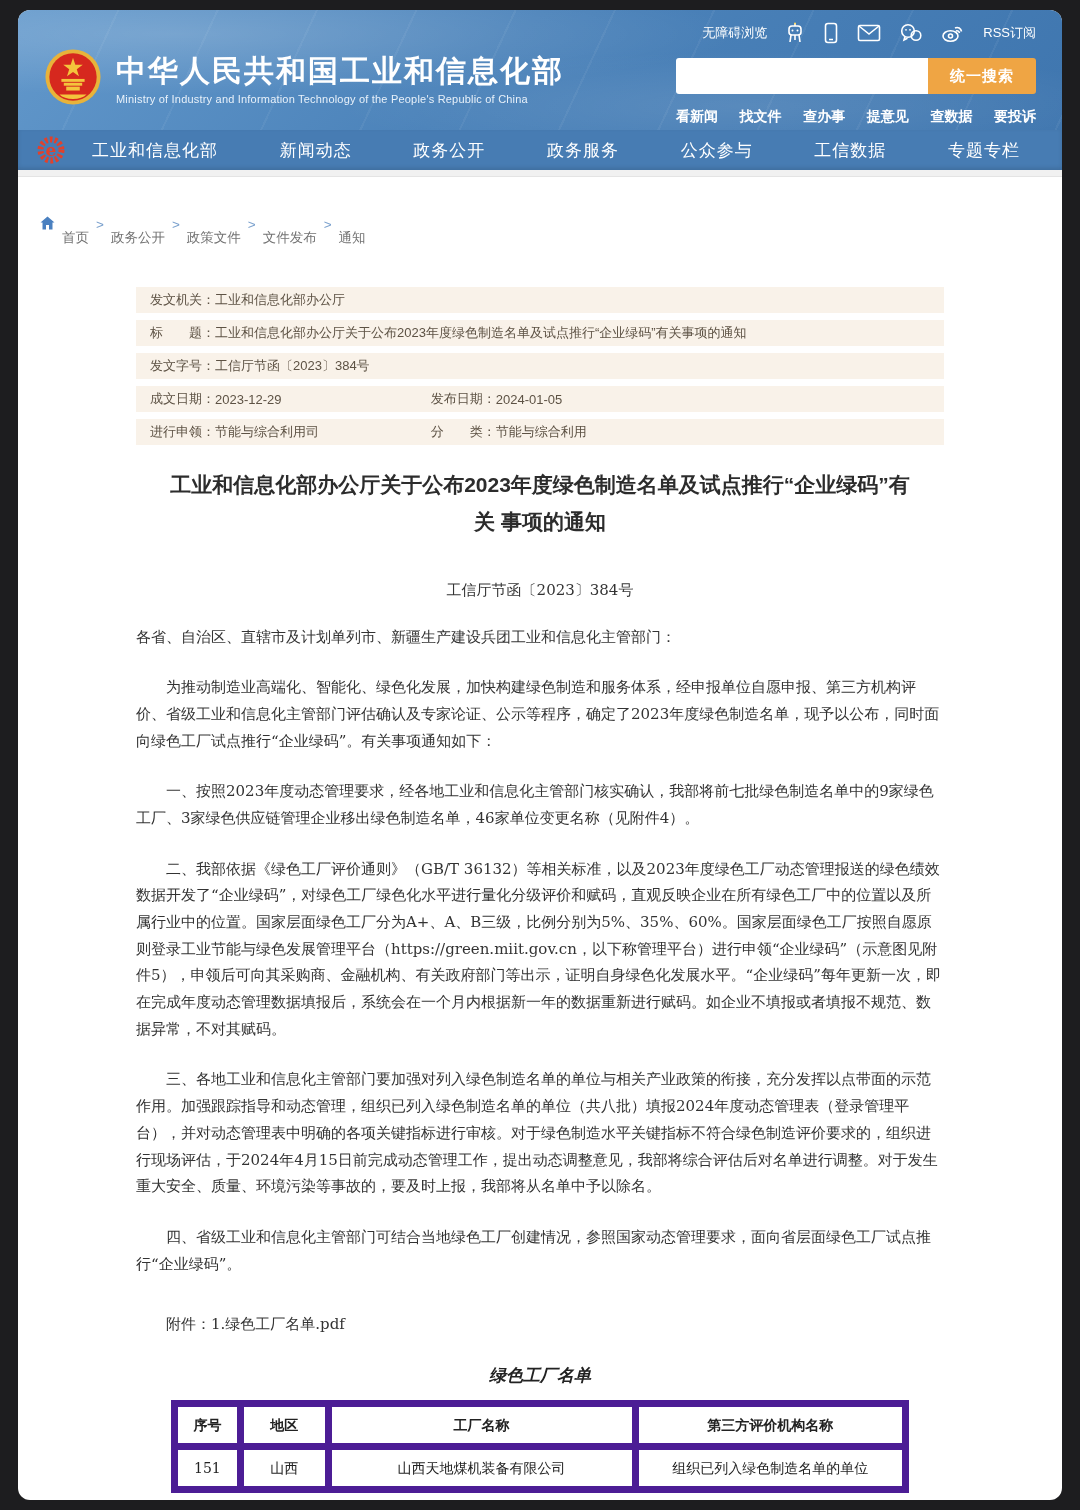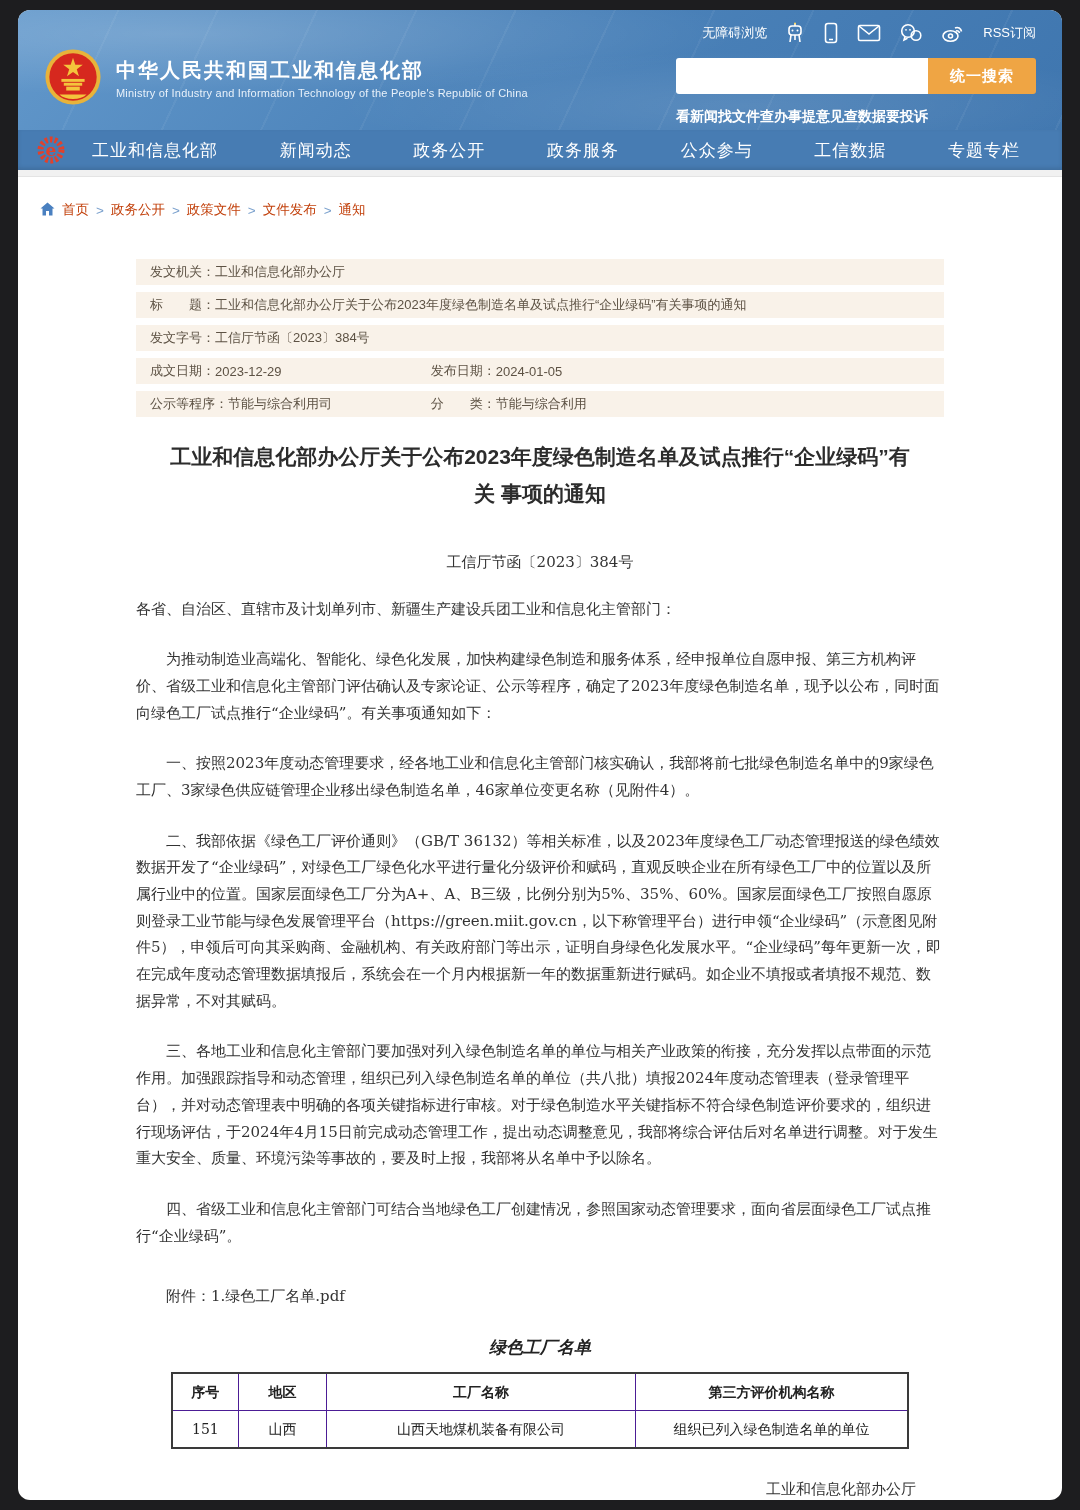--- a/index.html
+++ b/index.html
@@ -24,53 +24,53 @@
       linear-gradient(135deg,#6298cb 0%, #4c83ba 45%, #3f76af 100%);
   }
   .topbar{
     position:absolute;top:12px;right:26px;
     display:flex;align-items:center;gap:18px;
     color:#fff;font-size:13px;
   }
   .topbar .tool{display:flex;align-items:center;gap:4px;cursor:pointer;}
   .topbar svg{display:block;}
   .brand{position:absolute;left:26px;top:38px;display:flex;align-items:center;gap:14px;}
-  .brand-name{color:#fff;font-size:20px;font-weight:bold;letter-spacing:2px;line-height:1.1;}
+  .brand-name{color:#fff;font-size:30px;font-weight:bold;letter-spacing:2px;line-height:1.1;}
   .brand-en{color:#e8f1fa;font-size:11px;margin-top:6px;letter-spacing:0.2px;}
   .search-zone{position:absolute;right:26px;top:48px;width:360px;}
   .search-row{display:flex;height:36px;}
   .search-input{
     flex:1;border:none;outline:none;background:#fff;
     border-radius:3px 0 0 3px;padding:0 10px;font-size:14px;
   }
   .search-btn{
     width:108px;border:none;background:#efa544;color:#fff;
     font-size:15px;font-weight:bold;border-radius:0 3px 3px 0;cursor:pointer;
     letter-spacing:1px;
   }
-  .quick-links{display:flex;margin-top:14px;}
+  .quick-links{display:flex;justify-content:space-between;margin-top:14px;}
   .quick-links a{color:#fff;font-size:14px;font-weight:bold;text-decoration:none;cursor:pointer;}
   
   .navbar{
     height:40px;background:rgba(42,86,133,0.35);
     background-color:#477cb3;
     display:flex;align-items:center;
     padding:0 18px;
     box-shadow:inset 0 -2px 4px rgba(0,0,0,0.12);
   }
   .nav-logo{width:30px;height:30px;margin-right:26px;flex:0 0 auto;}
   .nav-items{flex:1;display:flex;justify-content:space-between;padding-right:24px;}
   .nav-item{color:#ffffff;font-size:17px;cursor:pointer;letter-spacing:1px;}
   .nav-strip{height:6px;background:#f1f1f1;border-bottom:1px solid #e4e4e4;}
   
   .breadcrumb{
     display:flex;align-items:center;gap:7px;
     margin:24px 0 0 22px;font-size:13.5px;color:#4a80c0;
   }
-  .breadcrumb a{color:#c2410c;text-decoration:none;cursor:pointer;}
+  .breadcrumb a{color:#737373;text-decoration:none;cursor:pointer;margin-top:28px;}
   .breadcrumb .sep{color:#7aa0cd;}
   
   .content{padding:0 118px;}
   .meta{margin-top:40px;}
   .meta-row{
     background:#f9f2e9;color:#5d5244;font-size:13px;
     height:26px;display:flex;align-items:center;
     padding:0 14px;margin-bottom:7px;
   }
   .meta-col{display:flex;align-items:center;}
@@ -100,21 +100,21 @@
     text-align:center;font-size:17px;font-weight:bold;color:#222;
     margin-top:22px;font-family:"DejaVu Serif","Liberation Serif",serif;font-style:italic;
   }
   table.factory{
     width:738px;margin:10px auto 0;border-collapse:collapse;
     border:2px solid #3a3a3a;
     font-family:"DejaVu Serif","Liberation Serif",serif;
     font-size:14px;color:#222;table-layout:fixed;
   }
   table.factory th, table.factory td{
-    border:1px solid #4c1d95;text-align:center;height:36px;padding:0 4px;
+    border:7px solid #4c1d95;text-align:center;height:36px;padding:0 4px;
   }
   table.factory th{font-weight:bold;}
   col.c-no{width:9%;} col.c-region{width:12%;} col.c-factory{width:42%;} col.c-agency{width:37%;}
   
   .signature{margin-top:26px;text-align:right;font-family:"DejaVu Serif","Liberation Serif",serif;
     font-size:15px;color:#333;line-height:1.9;}
   .sign-org{padding-right:28px;}
   .sign-date{padding-right:10px;}
   
   .white-ic{stroke:#fff;fill:none;stroke-width:1.6;}
@@ -261,21 +261,21 @@
           <span class="meta-label">成文日期：</span>
           <span>2023-12-29</span>
         </span>
         <span class="meta-col">
           <span class="meta-label">发布日期：</span>
           <span>2024-01-05</span>
         </span>
       </div>
       <div class="meta-row">
         <span class="meta-col first">
-          <span class="meta-label">公示等程序：</span>
+          <span class="meta-label">进行申领：</span>
           <span>节能与综合利用司</span>
         </span>
         <span class="meta-col">
           <span class="meta-label">分　　类：</span>
           <span>节能与综合利用</span>
         </span>
       </div>
     </div>
 
     <h1 class="doc-title">工业和信息化部办公厅关于公布2023年度绿色制造名单及试点推行“企业绿码”有关

